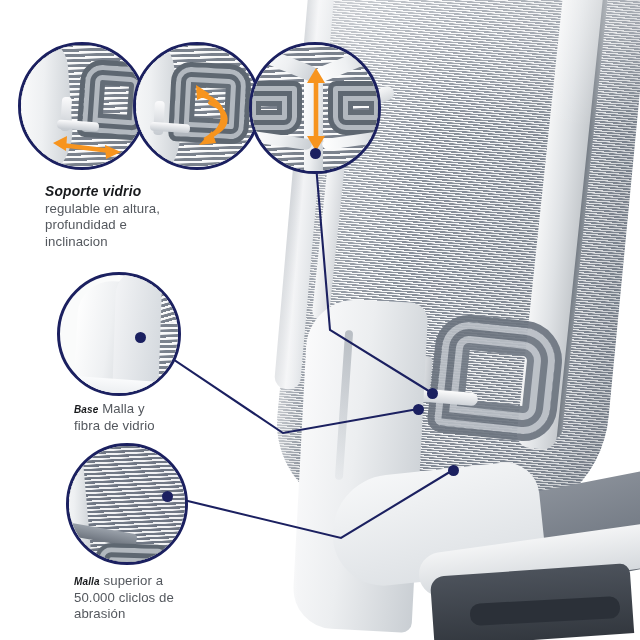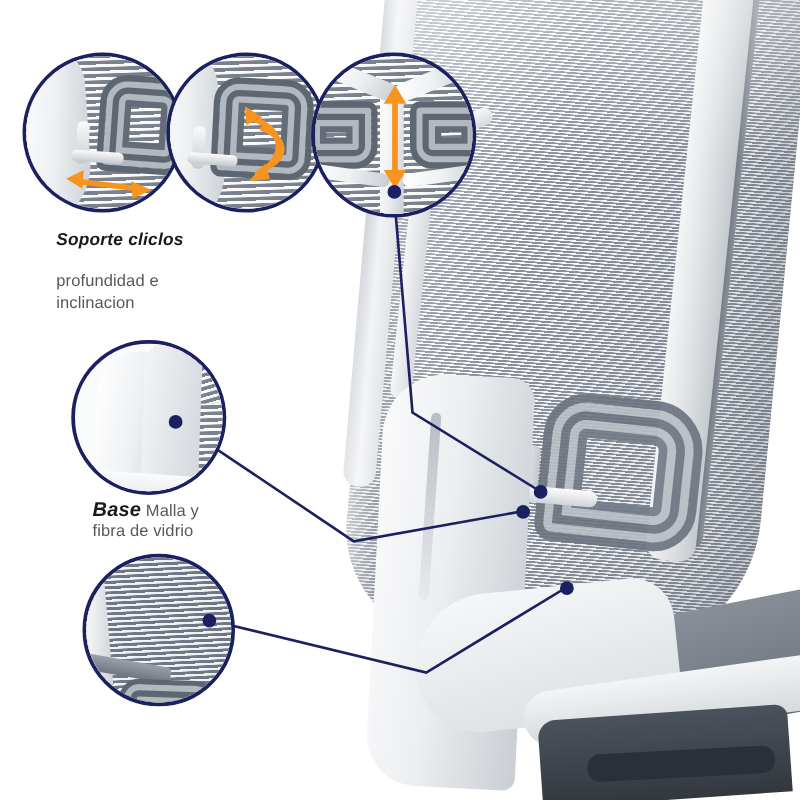--- a/index.html
+++ b/index.html
@@ -278,21 +278,21 @@
     position: absolute;
     font-size: 13.2px;
     line-height: 16.2px;
     color: #54585e;
     letter-spacing: 0.1px;
   }
   .txt b {
     font-style: italic;
     font-weight: bold;
     color: #17191c;
-    font-size: 16px;
+    font-size: 10px;
     letter-spacing: 0.15px;
   }
   .txt .headline {
     display: block;
     font-style: italic;
     font-weight: bold;
     color: #17191c;
     font-size: 13.8px;
     letter-spacing: 0.2px;
     margin-bottom: 1px;
@@ -406,25 +406,30 @@
       <div class="zoom-coil" style="left:26px; top:98px; width:78px; height:44px; border-radius:16px 16px 0 0; transform:rotate(2deg); border-width:4px;"></div>
     </div>
   </div>
   <div class="dot" style="left:162px; top:491px;"></div>
 
   <div class="dot" style="left:427px; top:388px;"></div>
   <div class="dot" style="left:413px; top:404px;"></div>
   <div class="dot" style="left:448px; top:465px;"></div>
 
   <div class="txt" style="left:45px; top:184px; width:200px;">
-    <span class="headline">Soporte cliclos</span>
-    <br>
+    <span class="headline">Soporte vidrio</span>
+    <span>regulable en altura,</span><br>
     <span>profundidad e</span><br>
     <span>inclinacion</span>
   </div>
 
   <div class="txt" style="left:74px; top:401px; width:190px;">
     <b>Base</b><span> Malla y</span><br>
     <span>fibra de vidrio</span>
   </div>
 
+  <div class="txt" style="left:74px; top:573px; width:200px;">
+    <b>Malla</b><span> superior a</span><br>
+    <span>50.000 cliclos de</span><br>
+    <span>abrasión</span>
+  </div>
 
 </div>
 
 </body></html>

